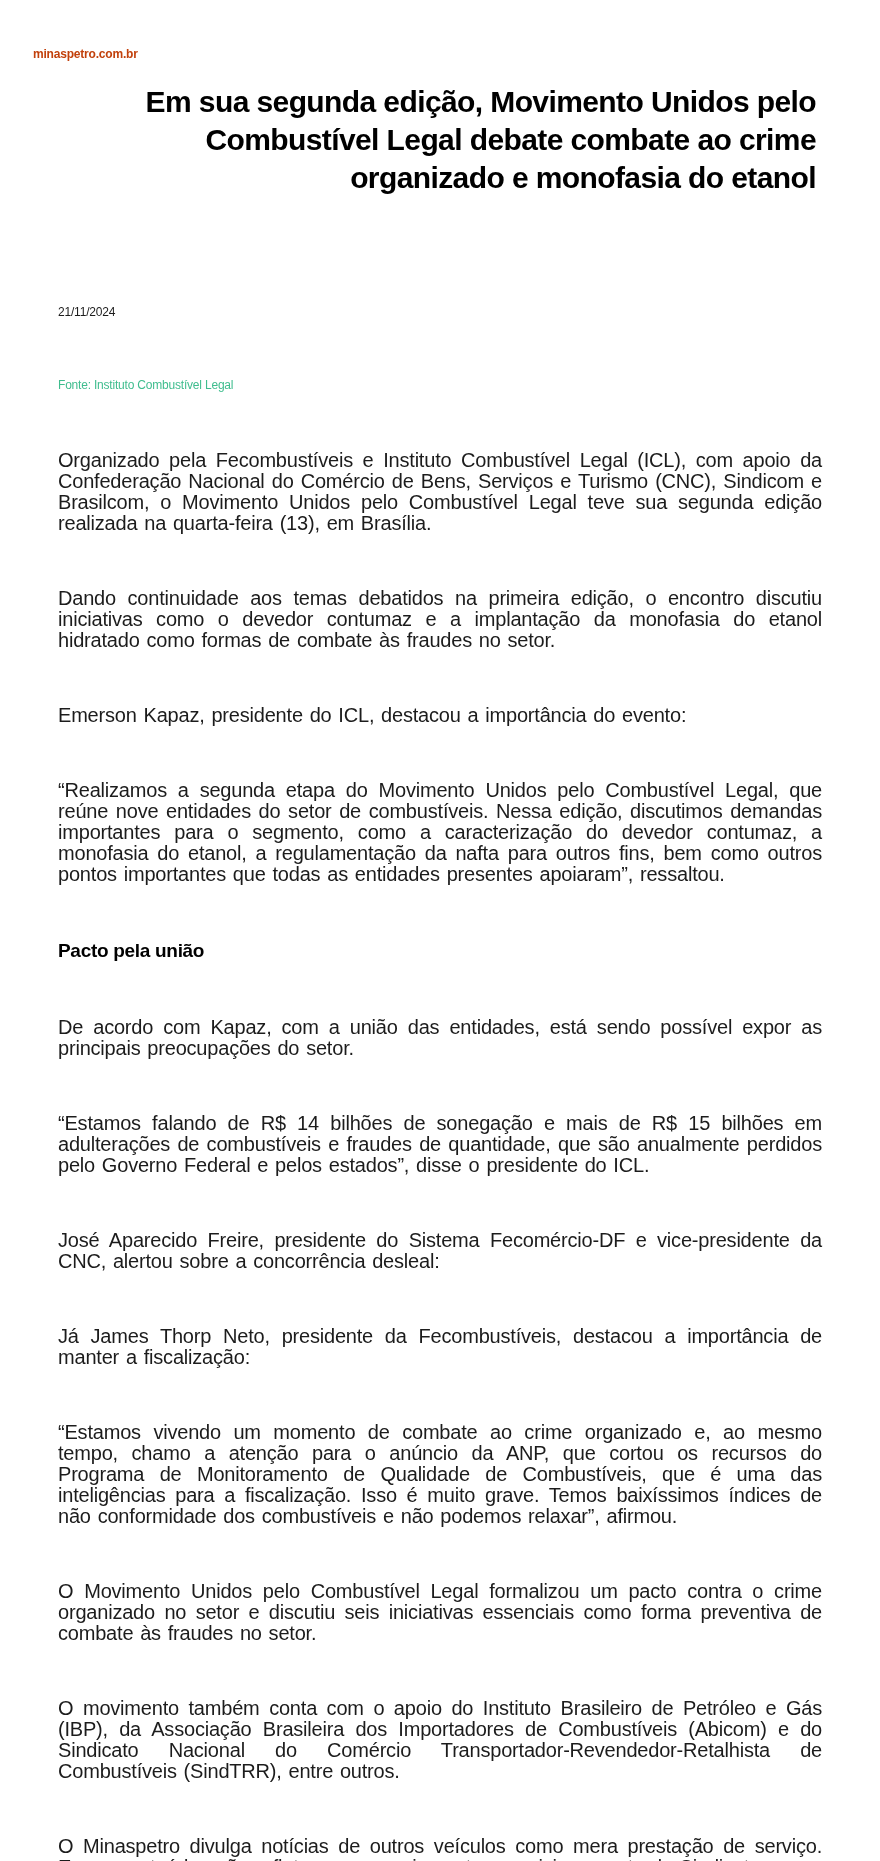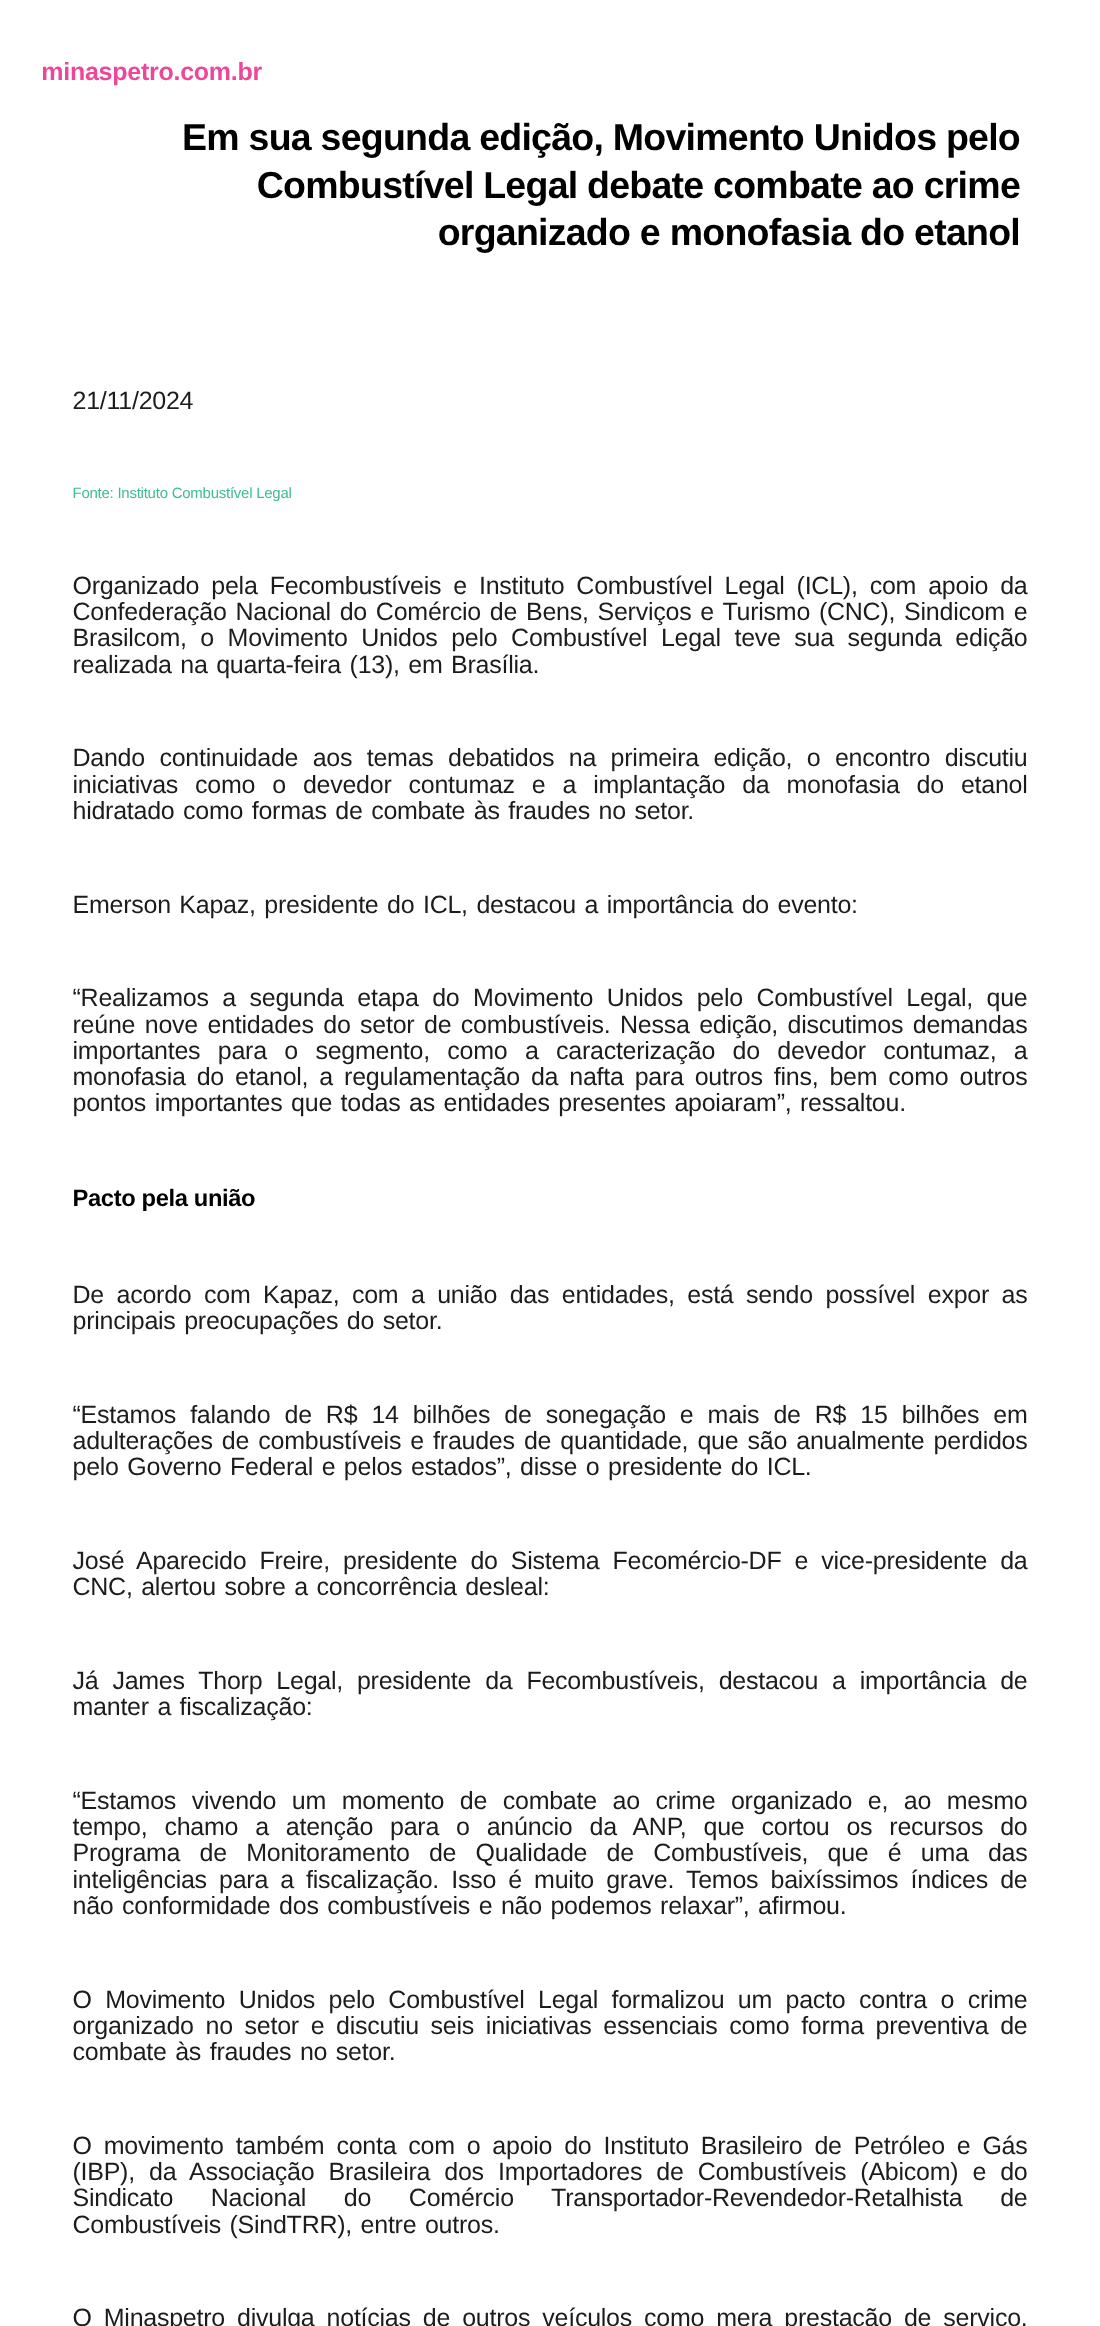--- a/index.html
+++ b/index.html
@@ -7,40 +7,40 @@
   body {
     width: 880px;
     min-height: 1861px;
     position: relative;
     font-family: "Liberation Sans", "DejaVu Sans", sans-serif;
     color: #1c1c1c;
     overflow: hidden;
   }
   .site-label {
     margin: 47px 0 0 33px;
-    font-size: 20px;
+    font-size: 12px;
     font-weight: 700;
-    color: #ec4899;
+    color: #c2410c;
     letter-spacing: -0.2px;
   }
   h1.article-title {
     margin: 22px 64px 0;
     text-align: right;
     font-size: 30px;
     line-height: 38px;
     font-weight: 700;
     color: #000000;
     letter-spacing: -0.6px;
   }
   .article-body {
     padding: 0 58px;
   }
   .article-date {
     margin-top: 105px;
-    font-size: 20px;
+    font-size: 12px;
     line-height: 21px;
     color: #1c1c1c;
     letter-spacing: -0.2px;
   }
   .article-source {
     margin-top: 52px;
     font-size: 12px;
     line-height: 21px;
     color: #3fbd8e;
     letter-spacing: -0.2px;
@@ -77,18 +77,18 @@
   <div class="article-source">Fonte: Instituto Combustível Legal</div>
 
   <p>Organizado pela Fecombustíveis e Instituto Combustível Legal (ICL), com apoio da Confederação Nacional do Comércio de Bens, Serviços e Turismo (CNC), Sindicom e Brasilcom, o Movimento Unidos pelo Combustível Legal teve sua segunda edição realizada na quarta-feira (13), em Brasília.</p>
   <p>Dando continuidade aos temas debatidos na primeira edição, o encontro discutiu iniciativas como o devedor contumaz e a implantação da monofasia do etanol hidratado como formas de combate às fraudes no setor.</p>
   <p>Emerson Kapaz, presidente do ICL, destacou a importância do evento:</p>
   <p>“Realizamos a segunda etapa do Movimento Unidos pelo Combustível Legal, que reúne nove entidades do setor de combustíveis. Nessa edição, discutimos demandas importantes para o segmento, como a caracterização do devedor contumaz, a monofasia do etanol, a regulamentação da nafta para outros fins, bem como outros pontos importantes que todas as entidades presentes apoiaram”, ressaltou.</p>
   <h2>Pacto pela união</h2>
   <p>De acordo com Kapaz, com a união das entidades, está sendo possível expor as principais preocupações do setor.</p>
   <p>“Estamos falando de R$ 14 bilhões de sonegação e mais de R$ 15 bilhões em adulterações de combustíveis e fraudes de quantidade, que são anualmente perdidos pelo Governo Federal e pelos estados”, disse o presidente do ICL.</p>
   <p>José Aparecido Freire, presidente do Sistema Fecomércio-DF e vice-presidente da CNC, alertou sobre a concorrência desleal:</p>
-  <p>Já James Thorp Legal, presidente da Fecombustíveis, destacou a importância de manter a fiscalização:</p>
+  <p>Já James Thorp Neto, presidente da Fecombustíveis, destacou a importância de manter a fiscalização:</p>
   <p>“Estamos vivendo um momento de combate ao crime organizado e, ao mesmo tempo, chamo a atenção para o anúncio da ANP, que cortou os recursos do Programa de Monitoramento de Qualidade de Combustíveis, que é uma das inteligências para a fiscalização. Isso é muito grave. Temos baixíssimos índices de não conformidade dos combustíveis e não podemos relaxar”, afirmou.</p>
   <p>O Movimento Unidos pelo Combustível Legal formalizou um pacto contra o crime organizado no setor e discutiu seis iniciativas essenciais como forma preventiva de combate às fraudes no setor.</p>
   <p>O movimento também conta com o apoio do Instituto Brasileiro de Petróleo e Gás (IBP), da Associação Brasileira dos Importadores de Combustíveis (Abicom) e do Sindicato Nacional do Comércio Transportador-Revendedor-Retalhista de Combustíveis (SindTRR), entre outros.</p>
   <p>O Minaspetro divulga notícias de outros veículos como mera prestação de serviço. Esses conteúdos não refletem necessariamente o posicionamento do Sindicato.</p>
 </div>
 
 </body></html>

